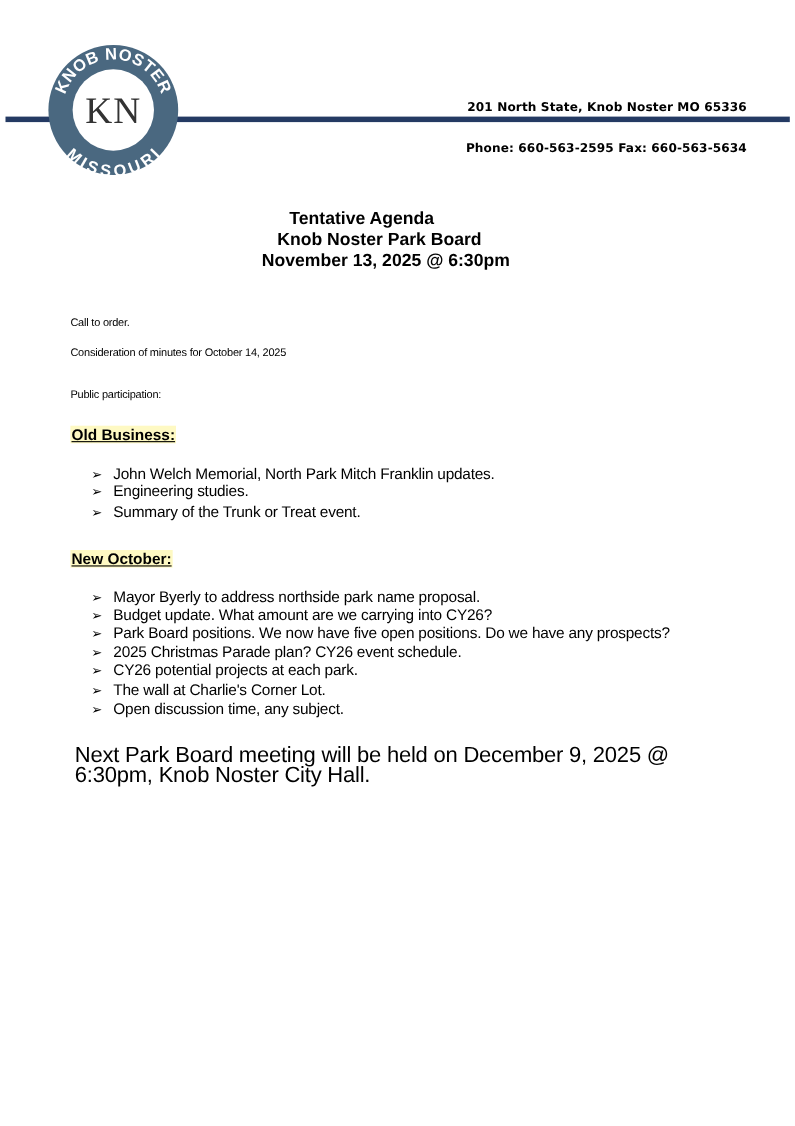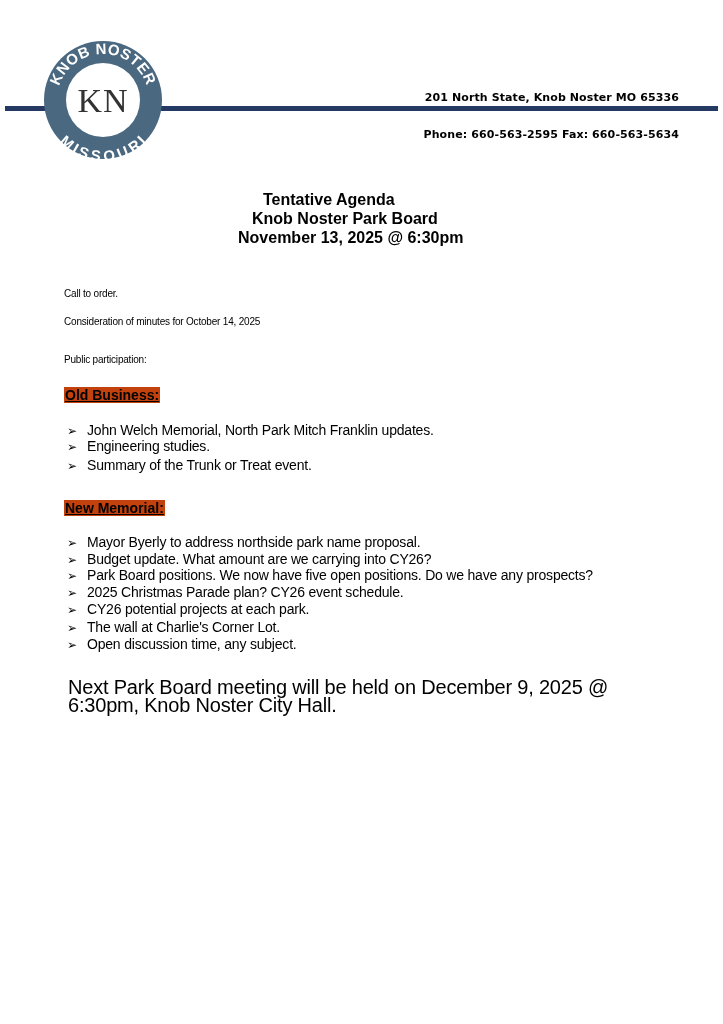--- a/index.html
+++ b/index.html
@@ -5,23 +5,23 @@
   html, body { margin: 0; padding: 0; background: #ffffff; }
   body { width: 723px; height: 1024px; position: relative; overflow: hidden;
          font-family: "Liberation Sans", sans-serif; color: #000; }
   .header-line { position: absolute; left: 5px; top: 106px; width: 713px; height: 5px; background: #243a63; }
   .logo { position: absolute; left: 43px; top: 40px; width: 120px; height: 120px; }
   .addr { position: absolute; right: 44px; font-weight: bold; font-size: 11px; letter-spacing: 0.1px;
           font-family: "DejaVu Sans", sans-serif; }
   .title-block { position: absolute; top: 190px; left: 0; width: 723px; font-weight: bold; font-size: 16px; line-height: 19.5px; }
   .title-line { position: absolute; white-space: nowrap; }
   .para { position: absolute; left: 64px; font-size: 10px; white-space: nowrap; letter-spacing: -0.2px; }
-  .section-head { position: absolute; left: 64px; font-size: 14px; font-weight: bold; background: #c2410c;
+  .section-head { position: absolute; left: 64px; font-size: 14px; font-weight: bold; background: #fef9c3;
                   text-decoration: underline; padding: 0 1px; }
-  .bullet { position: absolute; left: 67px; font-size: 14px; white-space: nowrap; letter-spacing: -0.2px; }
+  .bullet { position: absolute; left: 83px; font-size: 14px; white-space: nowrap; letter-spacing: -0.2px; }
   .bullet .arrow { display: inline-block; width: 20px; font-size: 12px; }
   .next { position: absolute; left: 68px; top: 679px; width: 600px; font-size: 20px; line-height: 17.5px; letter-spacing: -0.2px; }
 </style>
 </head>
 <body>
 
 <div class="header-line"></div>
 
 <svg class="logo" viewBox="0 0 120 120">
   <defs>
@@ -51,21 +51,21 @@
 <div class="para" style="top:288px;">Call to order.</div>
 <div class="para" style="top:316px;">Consideration of minutes for October 14, 2025</div>
 <div class="para" style="top:354px;">Public participation:</div>
 
 <div class="section-head" style="top:387px;">Old Business:</div>
 
 <div class="bullet" style="top:422px;"><span class="arrow">➢</span><span>John Welch Memorial, North Park Mitch Franklin updates.</span></div>
 <div class="bullet" style="top:438px;"><span class="arrow">➢</span><span>Engineering studies.</span></div>
 <div class="bullet" style="top:457px;"><span class="arrow">➢</span><span>Summary of the Trunk or Treat event.</span></div>
 
-<div class="section-head" style="top:500px;">New Memorial:</div>
+<div class="section-head" style="top:500px;">New October:</div>
 
 <div class="bullet" style="top:534px;"><span class="arrow">➢</span><span>Mayor Byerly to address northside park name proposal.</span></div>
 <div class="bullet" style="top:551px;"><span class="arrow">➢</span><span>Budget update. What amount are we carrying into CY26?</span></div>
 <div class="bullet" style="top:567px;"><span class="arrow">➢</span><span>Park Board positions. We now have five open positions. Do we have any prospects?</span></div>
 <div class="bullet" style="top:584px;"><span class="arrow">➢</span><span>2025 Christmas Parade plan? CY26 event schedule.</span></div>
 <div class="bullet" style="top:601px;"><span class="arrow">➢</span><span>CY26 potential projects at each park.</span></div>
 <div class="bullet" style="top:619px;"><span class="arrow">➢</span><span>The wall at Charlie's Corner Lot.</span></div>
 <div class="bullet" style="top:636px;"><span class="arrow">➢</span><span>Open discussion time, any subject.</span></div>
 
 <div class="next">Next Park Board meeting will be held on December 9, 2025 @ 6:30pm, Knob Noster City Hall.</div>

